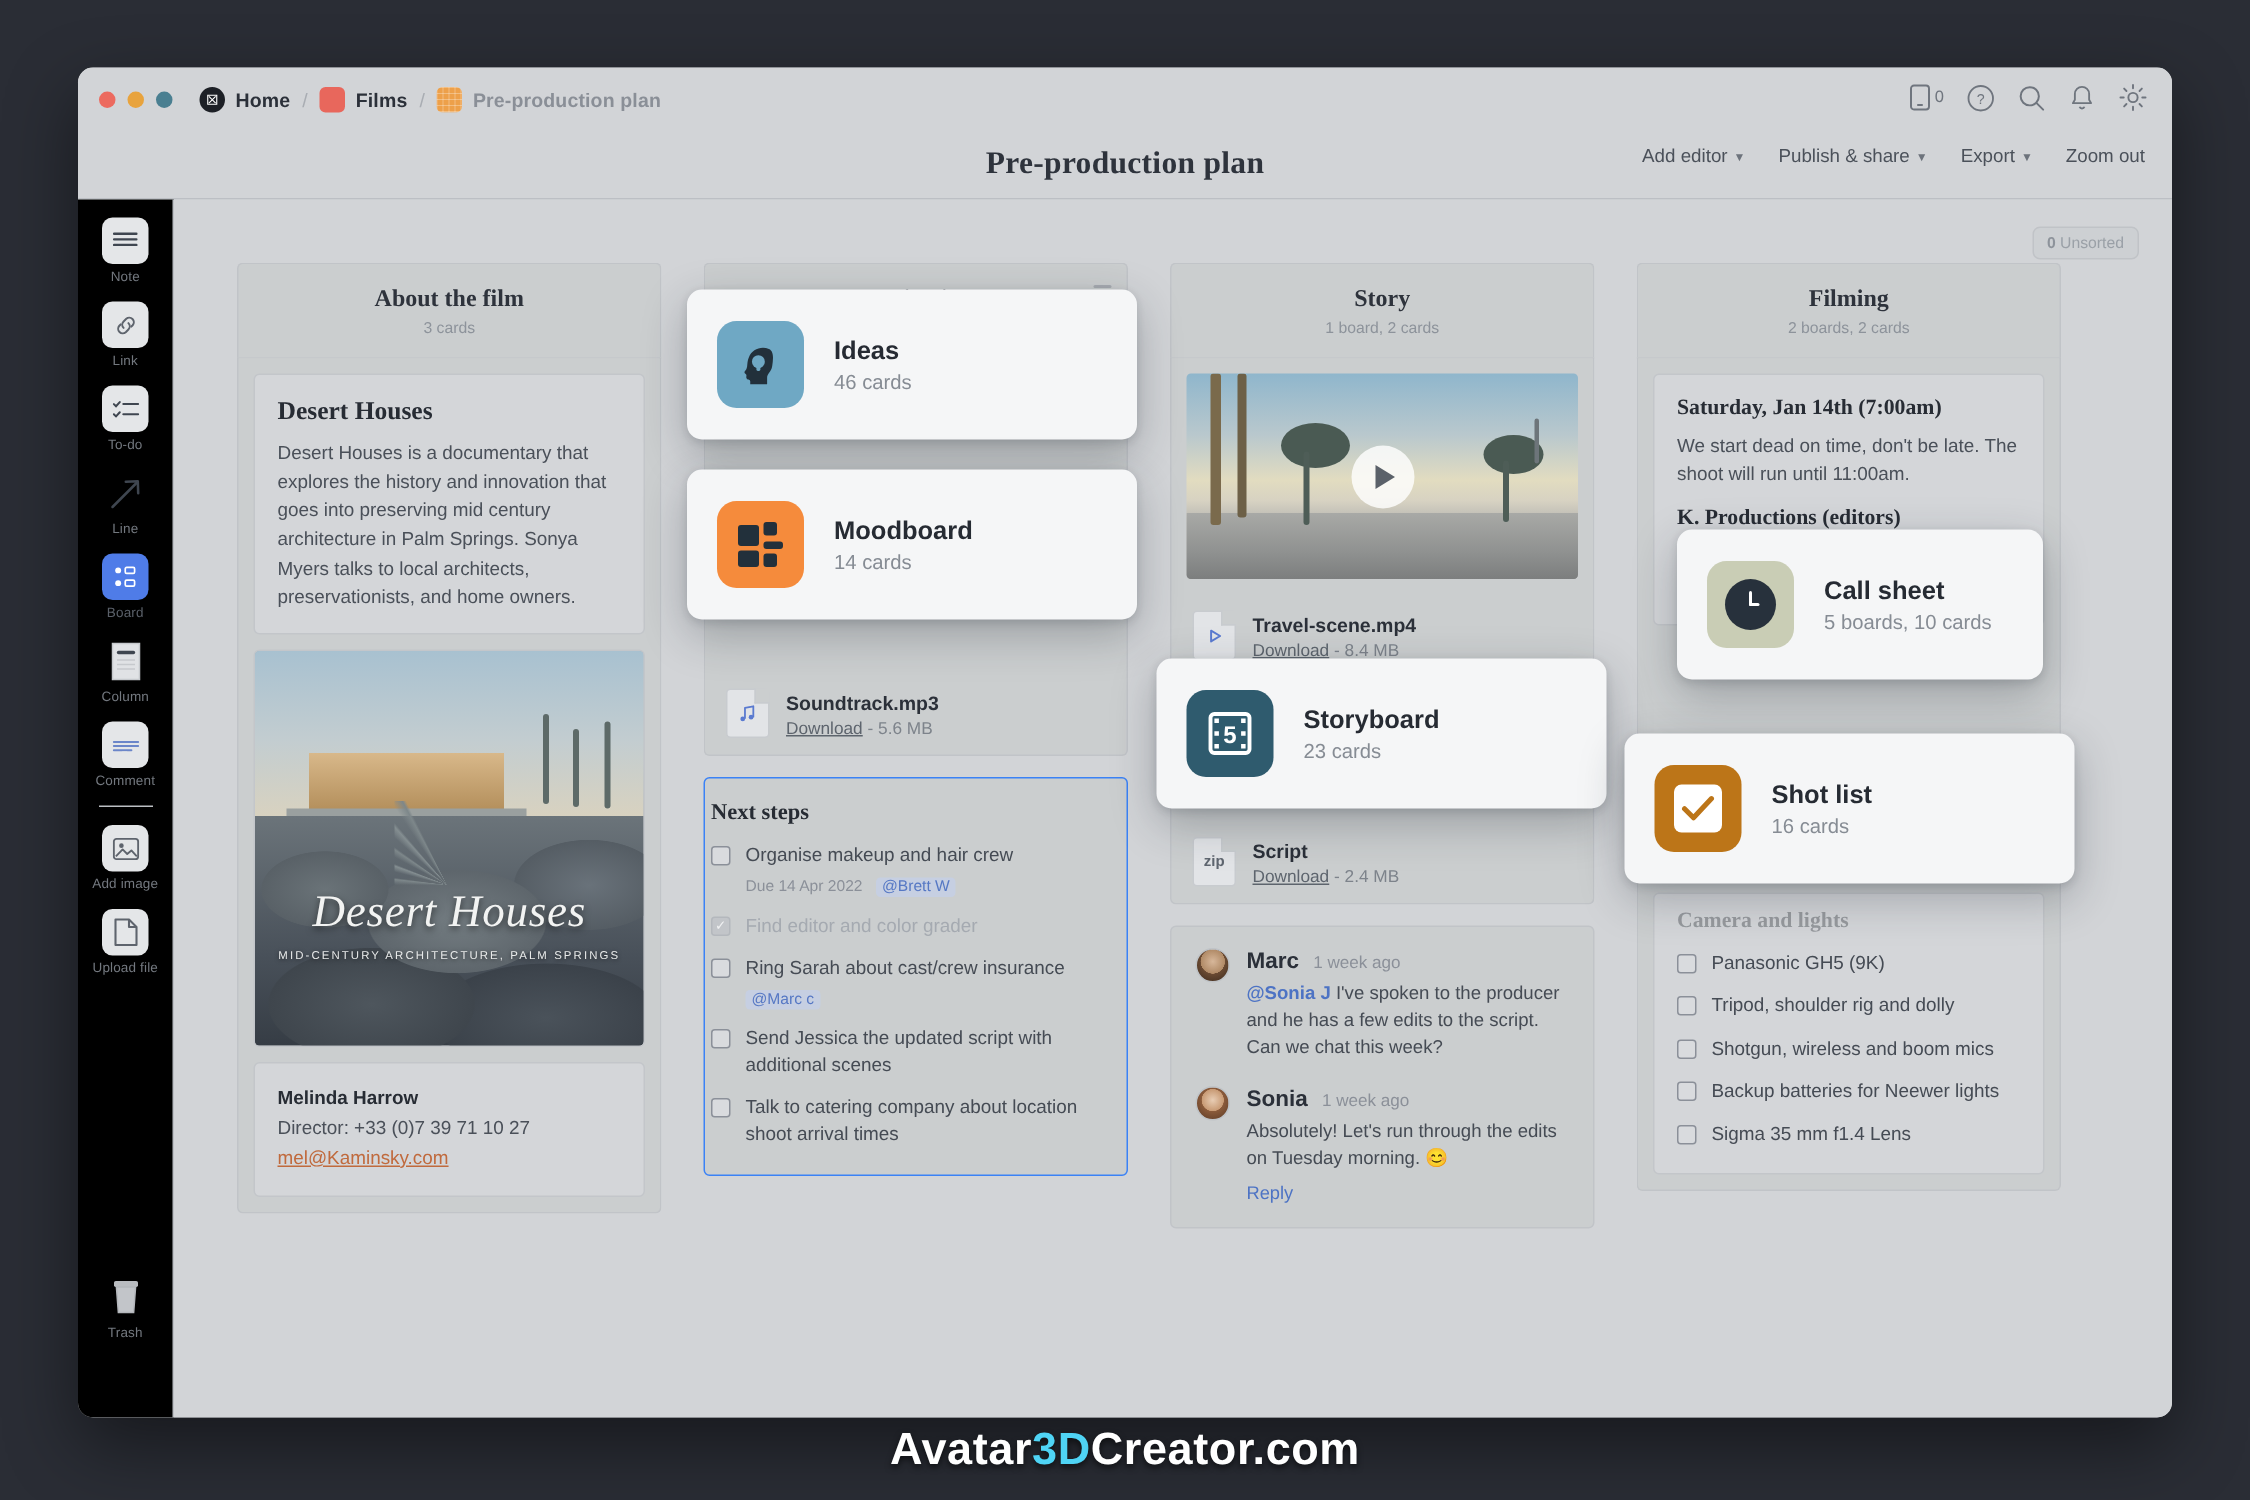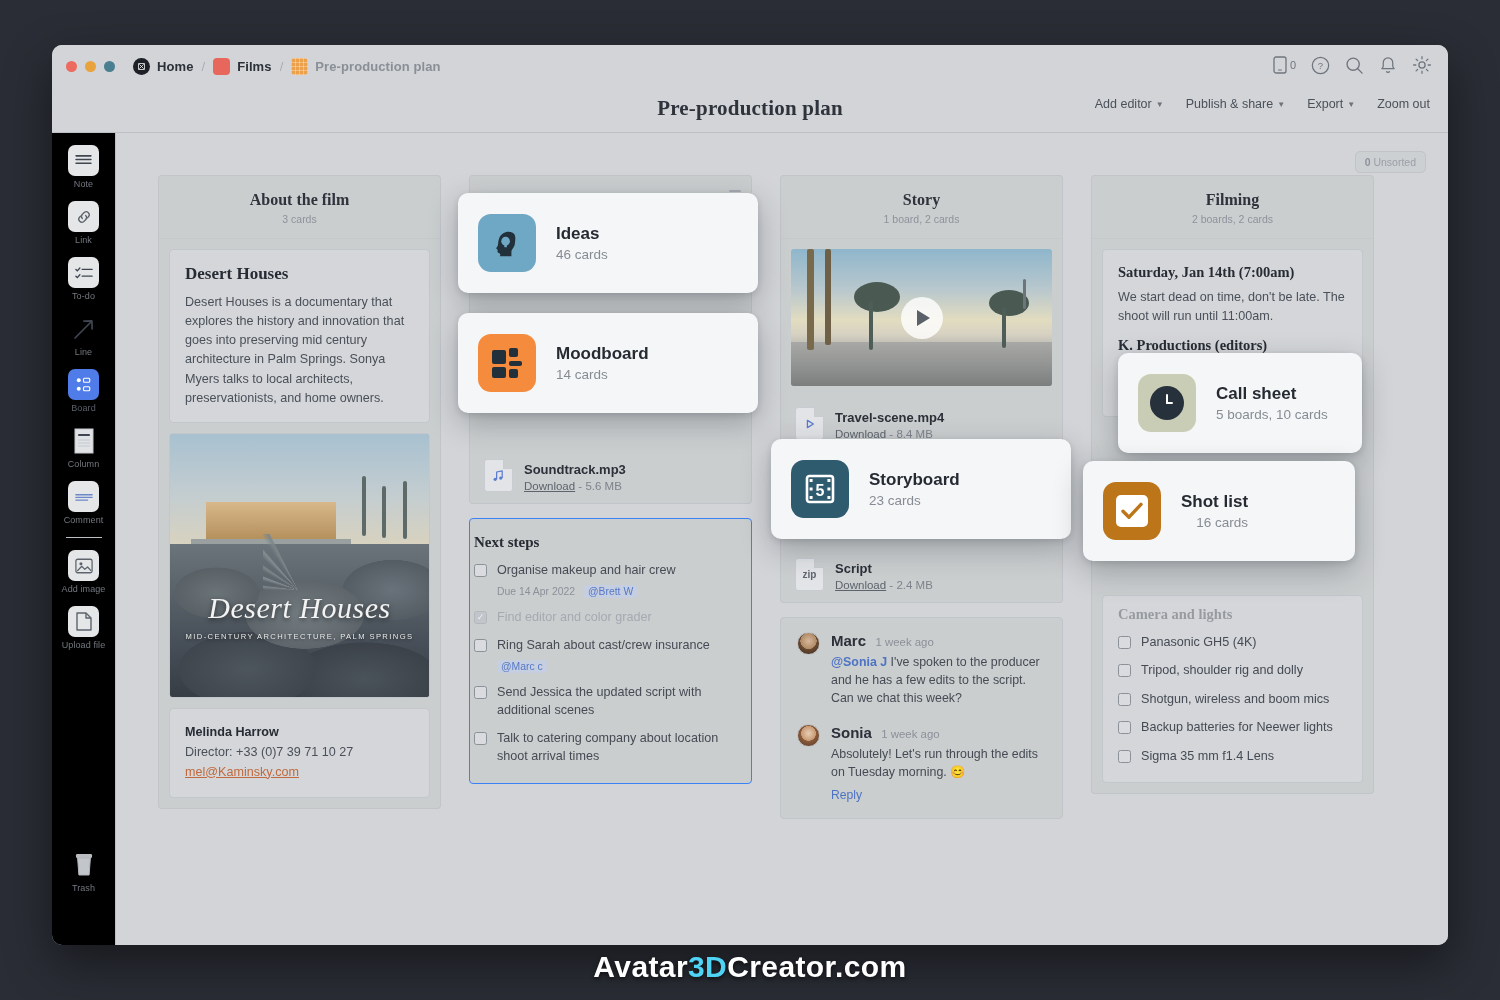--- a/index.html
+++ b/index.html
@@ -820,21 +820,21 @@
                 <div class="icard-body">41801 Corporate Way #8, Palm Desert, CA 92260, United States</div>
               </div>
 
               <div style="height:168px"></div>
 
               <div style="margin:0 10px 10px 10px; background:#d4d6d9; border:1px solid #c3c6ca; border-radius:4px; padding:10px 15px 16px 15px;">
                 <div class="icard-title" style="font-size:14.5px;margin-bottom:2px;opacity:.35">Camera and lights</div>
 
                 <div class="todo-item">
                   <span class="cbx"></span>
-                  <span class="todo-text">Panasonic GH5 (4K)</span>
+                  <span class="todo-text">Panasonic GH5 (9K)</span>
                 </div>
                 <div class="todo-item">
                   <span class="cbx"></span>
                   <span class="todo-text">Tripod, shoulder rig and dolly</span>
                 </div>
                 <div class="todo-item">
                   <span class="cbx"></span>
                   <span class="todo-text">Shotgun, wireless and boom mics</span>
                 </div>
                 <div class="todo-item">
@@ -906,21 +906,21 @@
               <i style="left:16px;top:8px;width:2px;height:10px"></i>
               <i style="left:16px;top:16px;width:7px;height:2px"></i>
             </span>
           </span>
           <span>
             <div class="fname">Call sheet</div>
             <div class="fsub">5 boards, 10 cards</div>
           </span>
         </div>
 
-        <div class="fcard" style="left:967px; top:328px; width:272px; height:100px;text-align:right;">
+        <div class="fcard" style="left:967px; top:356px; width:300px; height:100px;">
           <span class="fthumb" style="background:#bc7518">
             <span class="ic-check">
               <svg width="22" height="18" viewBox="0 0 22 18">
                   <path d="M2 9.2l6 6L20 2.4" fill="none" stroke="#bc7518" stroke-width="3.4" stroke-linecap="round" stroke-linejoin="round"></path>
                 </svg>
             </span>
           </span>
           <span>
             <div class="fname">Shot list</div>
             <div class="fsub">16 cards</div>

